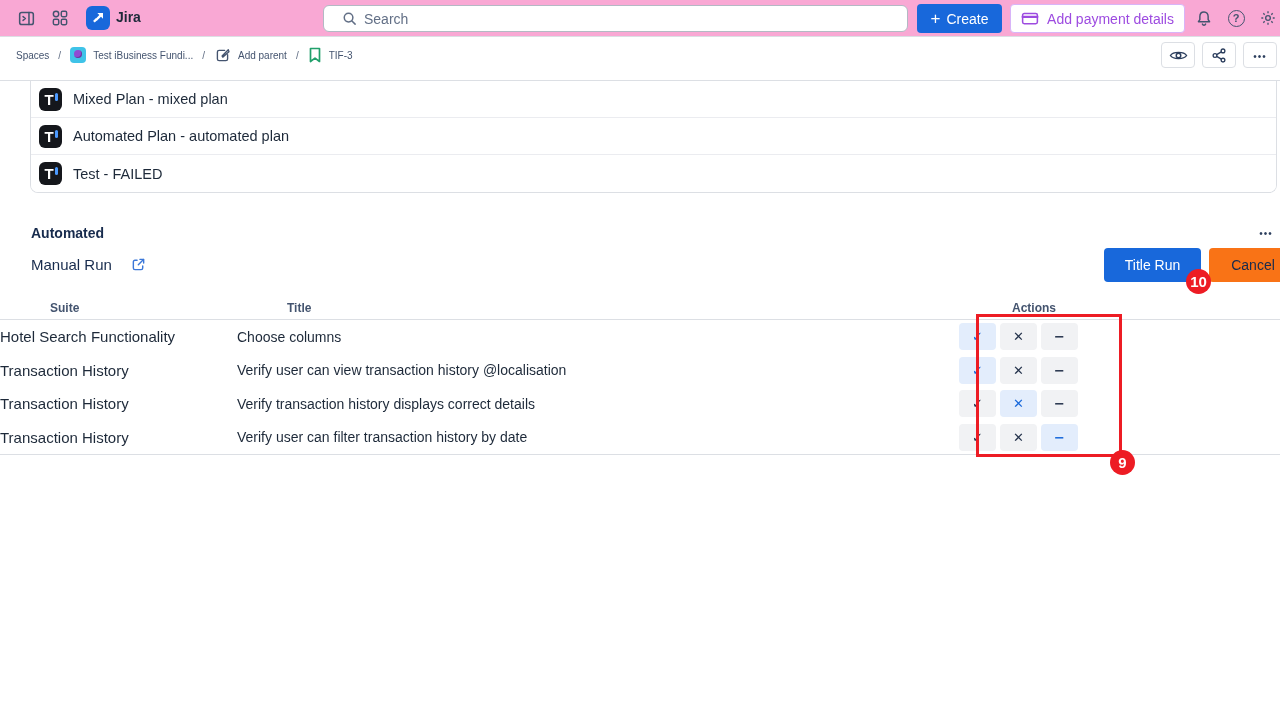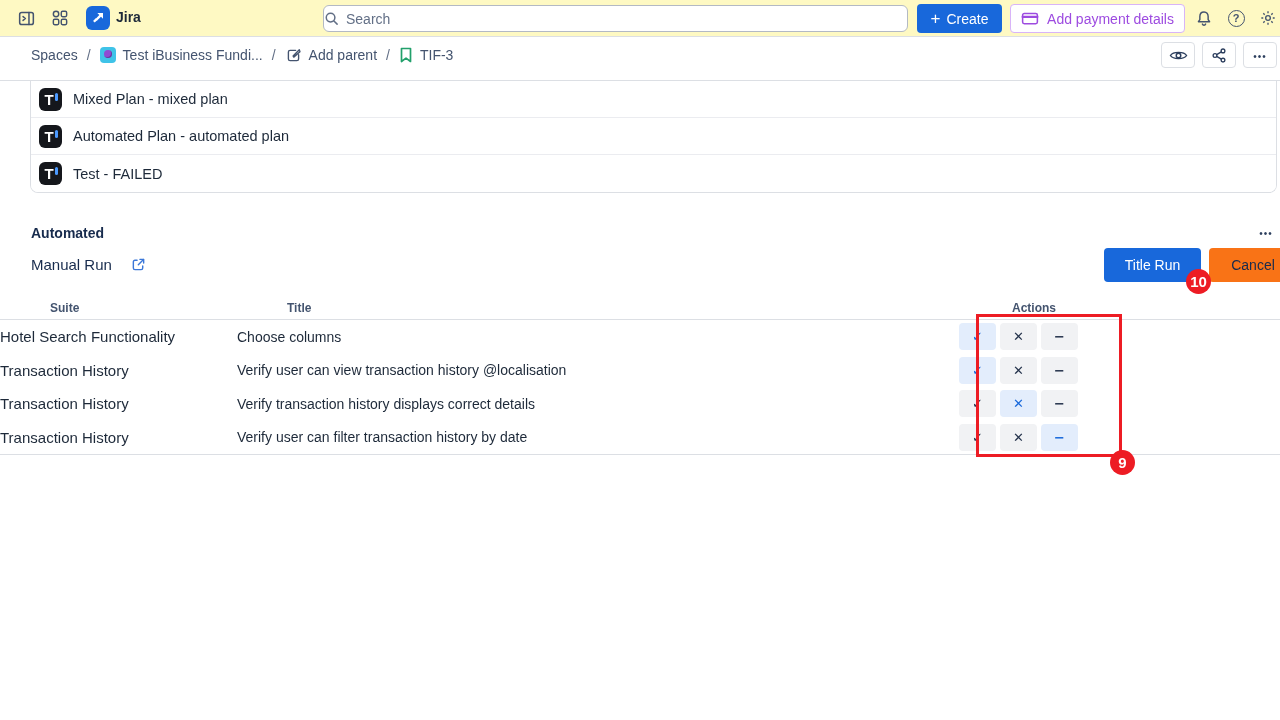--- a/index.html
+++ b/index.html
@@ -1,34 +1,34 @@
 <!DOCTYPE html>
 <html><head>
 <meta charset="utf-8">
 <style>
   * { margin:0; padding:0; box-sizing:border-box; }
   html,body { background:#fff; }
   body { font-family:"Liberation Sans", sans-serif; color:#1d2939; }
   #app { position:relative; width:1280px; height:720px; background:#fff; overflow:hidden; }
 
   
-  .topbar { position:absolute; left:0; top:0; width:1280px; height:37px; background:#fef9c3; border-bottom:1px solid #dcdfe4; }
+  .topbar { position:absolute; left:0; top:0; width:1280px; height:37px; background:#f9a8d4; border-bottom:1px solid #dcdfe4; }
   .tb-iconbtn { position:absolute; top:6px; width:24px; height:24px; display:flex; align-items:center; justify-content:center; color:#44546f; background:none; border:none; cursor:pointer; border-radius:4px; }
   .tb-logo { position:absolute; left:86px; top:6px; width:24px; height:24px; border-radius:6px; background:#1868db; display:flex; align-items:center; justify-content:center; }
   .tb-appname { position:absolute; left:116px; top:9px; font-size:14px; font-weight:700; color:#1d2939; }
-  .searchbox { position:absolute; left:323px; top:5px; width:585px; height:27px; border:1px solid #b3b9c4; border-radius:6px; background:#fff; display:flex; align-items:center; padding:0 0; gap:7px; }
+  .searchbox { position:absolute; left:323px; top:5px; width:585px; height:27px; border:1px solid #b3b9c4; border-radius:6px; background:#fff; display:flex; align-items:center; padding:0 18px; gap:7px; }
   .searchbox input { border:none; outline:none; flex:1; font-size:14px; color:#44546f; font-family:"Liberation Sans", sans-serif; background:transparent; }
   .searchbox input::placeholder { color:#626f86; }
   .btn-create { position:absolute; left:917px; top:4px; height:29px; width:85px; background:#1868db; color:#fff; border:none; border-radius:4px; font-size:14px; font-weight:500; font-family:"Liberation Sans", sans-serif; display:flex; align-items:center; justify-content:center; gap:6px; cursor:pointer; }
   .btn-create .plus { font-size:17px; font-weight:400; line-height:1; margin-top:-1px; }
   .btn-payment { position:absolute; left:1010px; top:4px; height:29px; width:175px; background:#fff; color:#9d4be0; border:1px solid #d8b4f8; border-radius:4px; font-size:14px; font-weight:500; font-family:"Liberation Sans", sans-serif; display:flex; align-items:center; justify-content:center; gap:8px; cursor:pointer; }
 
   
   .crumbrow { position:absolute; left:0; top:37px; width:1280px; height:43px; background:#fff; }
-  .crumbs { position:absolute; left:31px; top:0; height:36px; display:flex; align-items:center; gap:9px; font-size:14px; color:#44546f; }
+  .crumbs { position:absolute; left:16px; top:0; height:36px; display:flex; align-items:center; gap:9px; font-size:10px; color:#44546f; }
   .crumb { color:#44546f; text-decoration:none; cursor:pointer; display:flex; align-items:center; gap:7px; }
   .crumb-sep { color:#626f86; }
   .proj-avatar { width:16px; height:16px; border-radius:4px; background:#3fc3e8; position:relative; display:inline-block; }
   .proj-avatar::after { content:""; position:absolute; left:4px; top:3px; width:8px; height:8px; border-radius:50%; background:#8f4bd3; box-shadow:inset -1px -1px 0 rgba(0,0,0,.25); }
   .crumb-actions { position:absolute; right:3px; top:5px; display:flex; gap:7px; }
   .ghostbtn { width:34px; height:26px; border:1px solid #dcdfe4; background:#fff; border-radius:4px; display:flex; align-items:center; justify-content:center; color:#2c3e5d; cursor:pointer; }
   .dots::before { content:"•••"; font-size:10px; letter-spacing:1px; color:#2c3e5d; }
 
   .hairline { position:absolute; left:0; top:80px; width:1280px; height:1px; background:#dcdfe4; }
 

